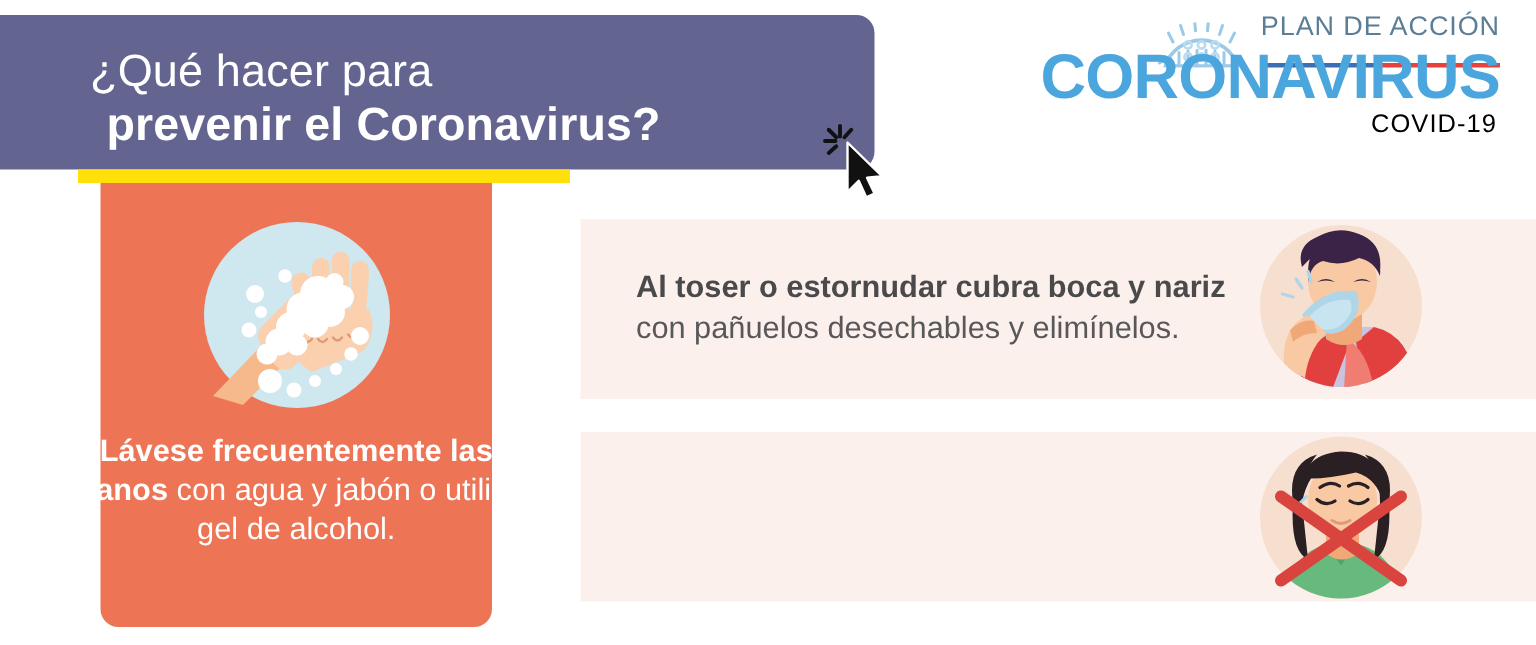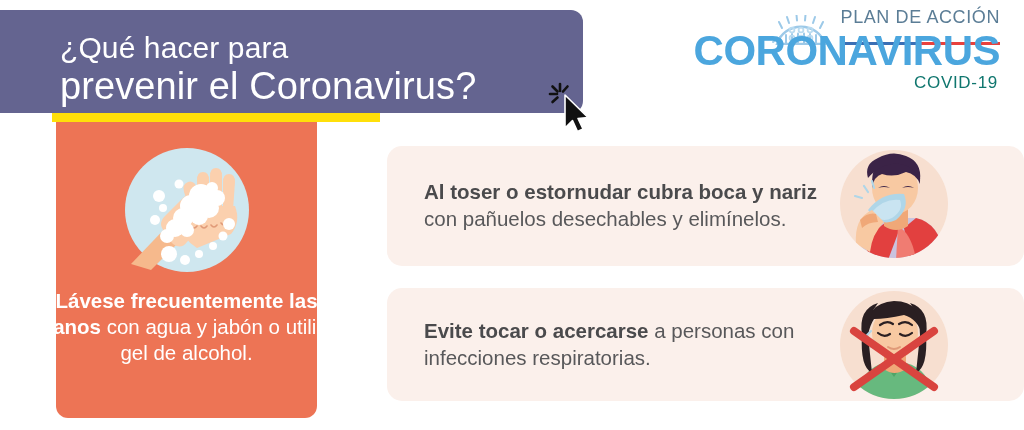--- a/index.html
+++ b/index.html
@@ -19,21 +19,21 @@
     border-radius:0 12px 12px 0;
   }
   .header-title{
     position:absolute;left:60px;top:22px;width:520px;
     color:#ffffff;line-height:1.05;
   }
   .title-line1{
     display:block;font-size:30px;font-weight:400;letter-spacing:.1px;
   }
   .title-line2{
-    display:block;font-size:38px;font-weight:400;letter-spacing:.1px;margin-top:3px;
+    display:block;font-size:31px;font-weight:700;letter-spacing:.1px;margin-top:3px;margin-left:11px;
   }
 
   
   .cursor{position:absolute;left:548px;top:82px;width:46px;height:52px;}
 
   
   .logo{position:absolute;right:24px;top:8px;width:292px;height:84px;}
   .logo-top{position:absolute;right:0;top:0;display:flex;align-items:flex-end;gap:8px;}
   .virus-mark{width:62px;height:30px;display:block;}
   .plan-block{display:flex;flex-direction:column;align-items:stretch;}
@@ -44,44 +44,44 @@
   .flag-bars{display:flex;height:3px;width:100%;}
   .flag-blue{flex:1;background:#3a6fb5;}
   .flag-red{flex:1;background:#e8413c;}
   .logo-word{
     position:absolute;right:0;top:22px;
     font-size:42px;font-weight:700;color:#4BA6DE;letter-spacing:-.5px;
     line-height:1;white-space:nowrap;text-align:right;
   }
   .logo-sub{
     position:absolute;right:2px;top:66px;
-    font-size:17px;color:#0f766e;font-weight:400;letter-spacing:.7px;line-height:1;
+    font-size:17px;color:#000000;font-weight:400;letter-spacing:.7px;line-height:1;
   }
 
   
   .yellow-bar{
     position:absolute;left:52px;top:113px;width:328px;height:9px;background:#FFE00A;
   }
   .wash-card{
-    position:absolute;left:56px;top:122px;width:261px;height:296px;
+    position:absolute;left:67px;top:122px;width:261px;height:296px;
     background:#ED7455;border-radius:0 0 12px 12px;
     display:flex;flex-direction:column;align-items:center;
   }
   .wash-illus{margin-top:14px;width:148px;height:148px;}
   .wash-text{
     margin-top:4px;width:312px;text-align:center;color:#ffffff;
     font-size:20.5px;line-height:1.26;
   }
   .wash-text b{font-weight:700;}
 
   
   .panel{
     position:absolute;left:387px;width:637px;
     background:#FBF0EB;
-    display:flex;align-items:center;border-radius:15px;
+    display:flex;align-items:center;
   }
   .panel-1{top:146px;height:120px;}
   .panel-2{top:288px;height:113px;}
   .panel-text{
     margin-left:37px;width:430px;
     color:#58585A;font-size:20.5px;line-height:1.3;
   }
   .panel-text b{font-weight:700;color:#4A4A4C;}
   .panel-illus{
     position:absolute;right:74px;top:50%;transform:translateY(-50%);
@@ -235,23 +235,20 @@
         <g stroke="#AFD6E8" stroke-width="2.2" stroke-linecap="round">
           <line x1="30" y1="44" x2="26" y2="38"></line>
           <line x1="36" y1="40" x2="34" y2="33"></line>
           <line x1="24" y1="50" x2="17" y2="48"></line>
         </g>
       </g>
     </svg>
   </div>
 
   <div class="panel panel-2">
-    <div class="panel-text">
-      <b>Evite tocar o acercarse</b><span> a personas con infecciones respiratorias.</span>
-    </div>
     <svg class="panel-illus" viewBox="0 0 112 112">
       <circle cx="56" cy="56" r="54" fill="#F7DFD0"></circle>
       <clipPath id="c2">
           <circle cx="56" cy="56" r="54"></circle>
         </clipPath>
       <g clip-path="url(#c2)">
         <path d="M18 112 Q22 80 46 74 L68 74 Q92 80 96 112 Z" fill="#67B97E"></path>
         <path d="M46 74 L56 88 L66 74 Q58 80 46 74 Z" fill="#4FA468"></path>
         <path d="M46 58 L68 58 L68 80 Q56 88 46 80 Z" fill="#F0A878"></path>
         <ellipse cx="57" cy="44" rx="23" ry="26" fill="#F8C9A2"></ellipse>

